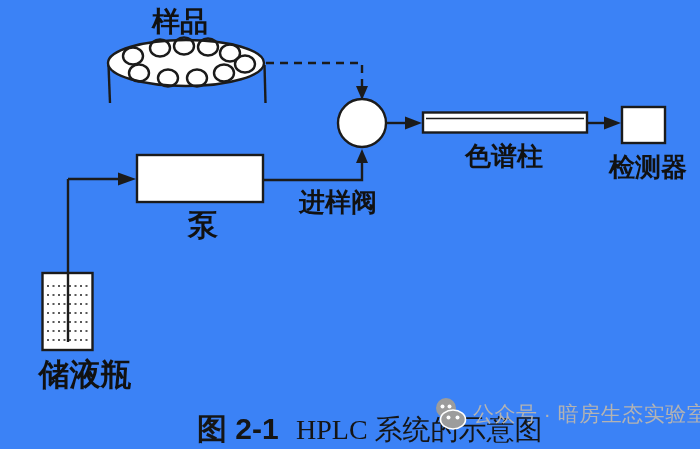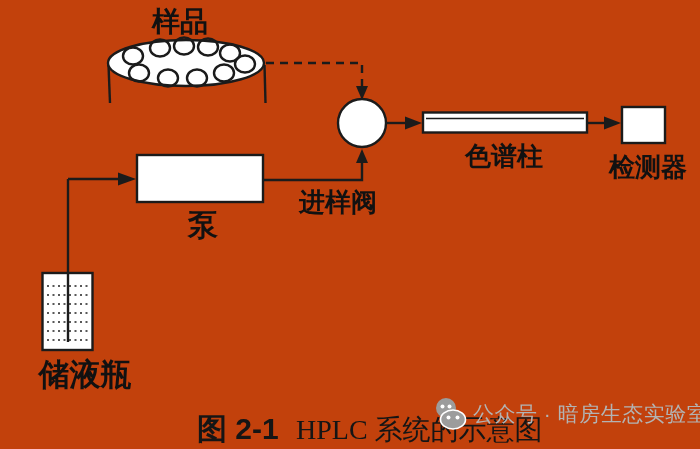--- a/index.html
+++ b/index.html
@@ -1,20 +1,20 @@
 <!DOCTYPE html>
 <html><head>
 <meta charset="utf-8">
 <style>
   html, body { margin: 0; padding: 0; background: #ffffff; }
   #stage {
     position: relative;
     width: 700px;
     height: 449px;
-    background: #c2410c;
+    background: #3b82f6;
     font-family: "Liberation Sans", sans-serif;
     overflow: hidden;
   }
   svg { display: block; }
   .stroke {
     fill: none;
     stroke: #1b1b1b;
     stroke-width: 2.4;
   }
   .fillwhite { fill: #ffffff; }

